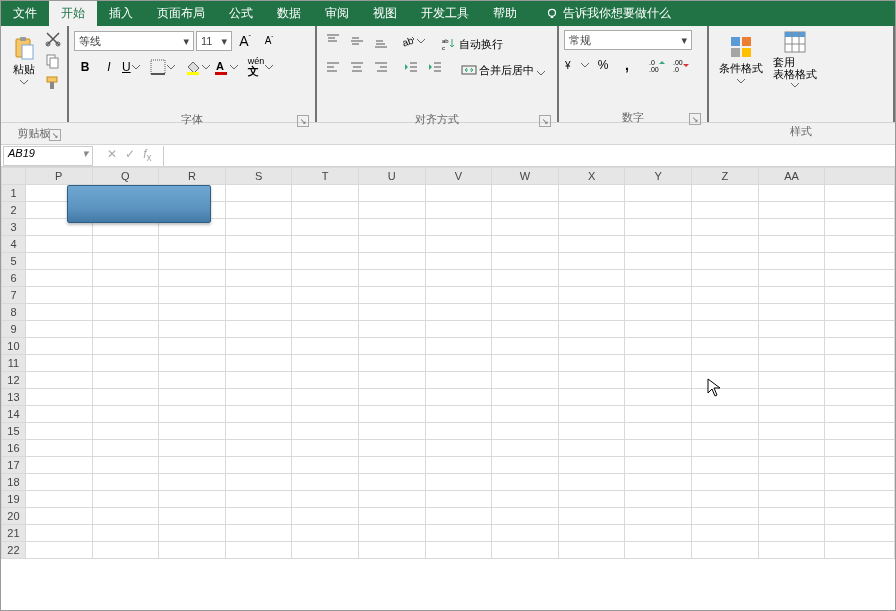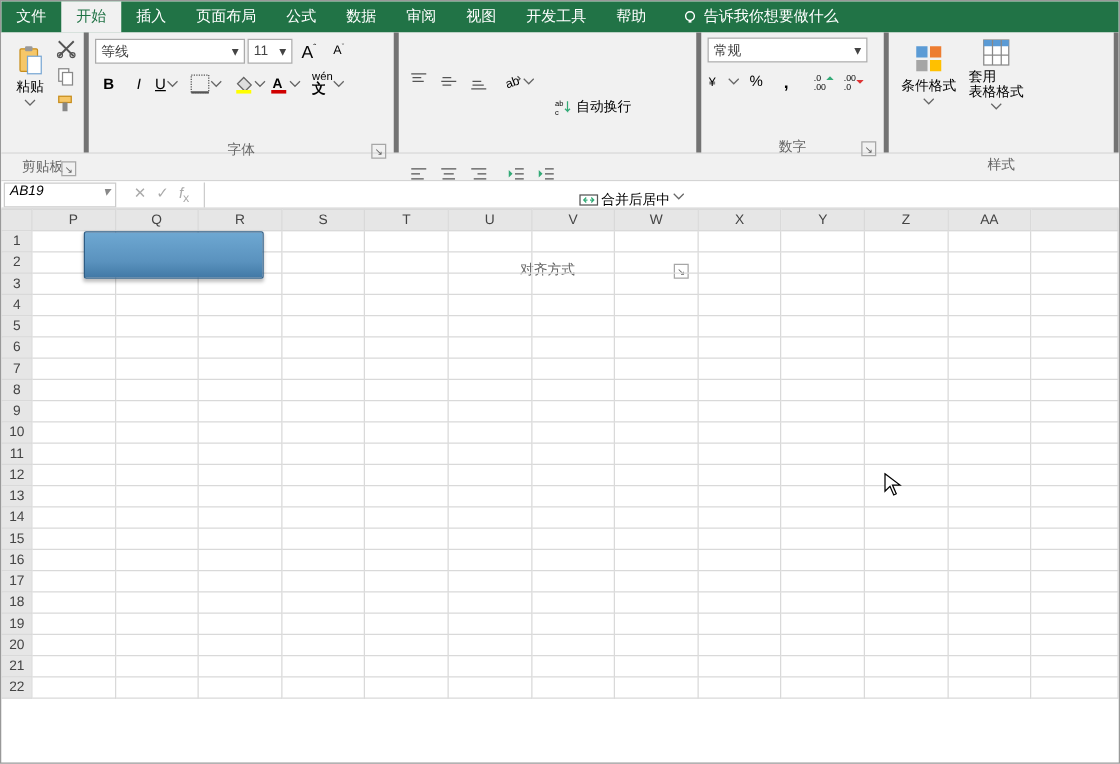--- a/index.html
+++ b/index.html
@@ -4,37 +4,37 @@
 <style>
 * { box-sizing: border-box; margin: 0; padding: 0; }
 body { font-family: "Microsoft YaHei", Arial, sans-serif; font-size: 12px; background: #fff; width: 896px; height: 611px; overflow: hidden; position: relative; border: 1px solid #999; }
 .ribbon-area { background: #f1f1f1; }
 .tab-bar { background: #217346; height: 25px; display: flex; align-items: stretch; color: #fff; }
 .tab { padding: 0 12px; display: flex; align-items: center; cursor: pointer; font-size: 12px; }
 .tab.active { background: #f1f1f1; color: #217346; }
 .tellme { display: flex; align-items: center; gap: 4px; padding: 0 10px; margin-left: 6px; }
 .bulb { width: 14px; height: 14px; }
 .ribbon { background: #f1f1f1; display: flex; border-bottom: 1px solid #d4d4d4; height: 97px; }
-.group { display: flex; flex-direction: column; border-right: 4px solid #737373; padding: 4px 5px 1px 5px; }
+.group { display: flex; flex-direction: column; border-right: 2px solid #737373; padding: 4px 5px 1px 5px; }
 .group-body { flex: 1; display: flex; }
 .group-label { text-align: center; color: #666; font-size: 11px; padding: 2px 0; position: relative; margin-top: 32px; }
 .launcher { position: absolute; right: 1px; bottom: 2px; width: 12px; height: 12px; border: 1px solid #a6a6a6; font-size: 8px; color: #666; display: flex; align-items: center; justify-content: center; cursor: pointer; }
 .big-btn { display: flex; flex-direction: column; align-items: center; justify-content: center; width: 36px; cursor: pointer; font-size: 11px; }
 .big-btn .lbl { margin-top: 2px; }
 .icon24 { width: 24px; height: 24px; }
 .icon16 { width: 16px; height: 16px; }
 .mini-col { display: flex; flex-direction: column; justify-content: space-around; gap: 4px; margin-left: 2px; }
 .mini { width: 18px; height: 18px; display: flex; align-items: center; justify-content: center; cursor: pointer; }
 .row { display: flex; align-items: center; gap: 2px; }
 .dd { width: 10px; height: 10px; }
 .combo { border: 1px solid #ababab; background: #fff; height: 20px; display: flex; align-items: center; padding: 0 4px; font-size: 11px; color: #444; }
 .sep { width: 1px; background: #d4d4d4; margin: 2px; }
 .btn16 { width: 22px; height: 22px; display: flex; align-items: center; justify-content: center; cursor: pointer; }
 .btn-split { display: flex; align-items: center; cursor: pointer; }
-.half-btn { display:flex; align-items:flex-start; gap:2px; padding:0 3px; height:22px; cursor:pointer; font-size:11px;margin-top:48px; }
+.half-btn { display:flex; align-items:flex-end; gap:2px; padding:0 3px; height:22px; cursor:pointer; font-size:11px; }
 .fml-bar { height: 22px; background: #fff; border-bottom: 1px solid #d4d4d4; display: flex; align-items: center; }
 .name-box { width: 90px; border: 1px solid #ccc; height: 20px; margin: 1px 2px; padding: 0 4px; display: flex; align-items: flex-start; justify-content: space-between; font-size: 11px; background: #fff; font-style: italic; }
 .fml-btns { display: flex; gap: 8px; padding: 0 12px; color: #aaa; }
 .fml-input { flex: 1; height: 20px; border-left: 1px solid #ccc; }
 .grid-area { position: relative; }
 .grid-table { border-collapse: collapse; table-layout: fixed; }
 .grid-table th, .grid-table td { border: 1px solid #d9d9d9; height: 17px; }
 .grid-table th { background: #e6e6e6; font-weight: normal; font-size: 11px; color: #444; text-align: center; }
 .col-h { width: 67px; } .row-h { width: 24px; background:#e6e6e6; text-align:center; font-size:11px; color:#444;}
 .corner { width: 24px; background: #e6e6e6; }

